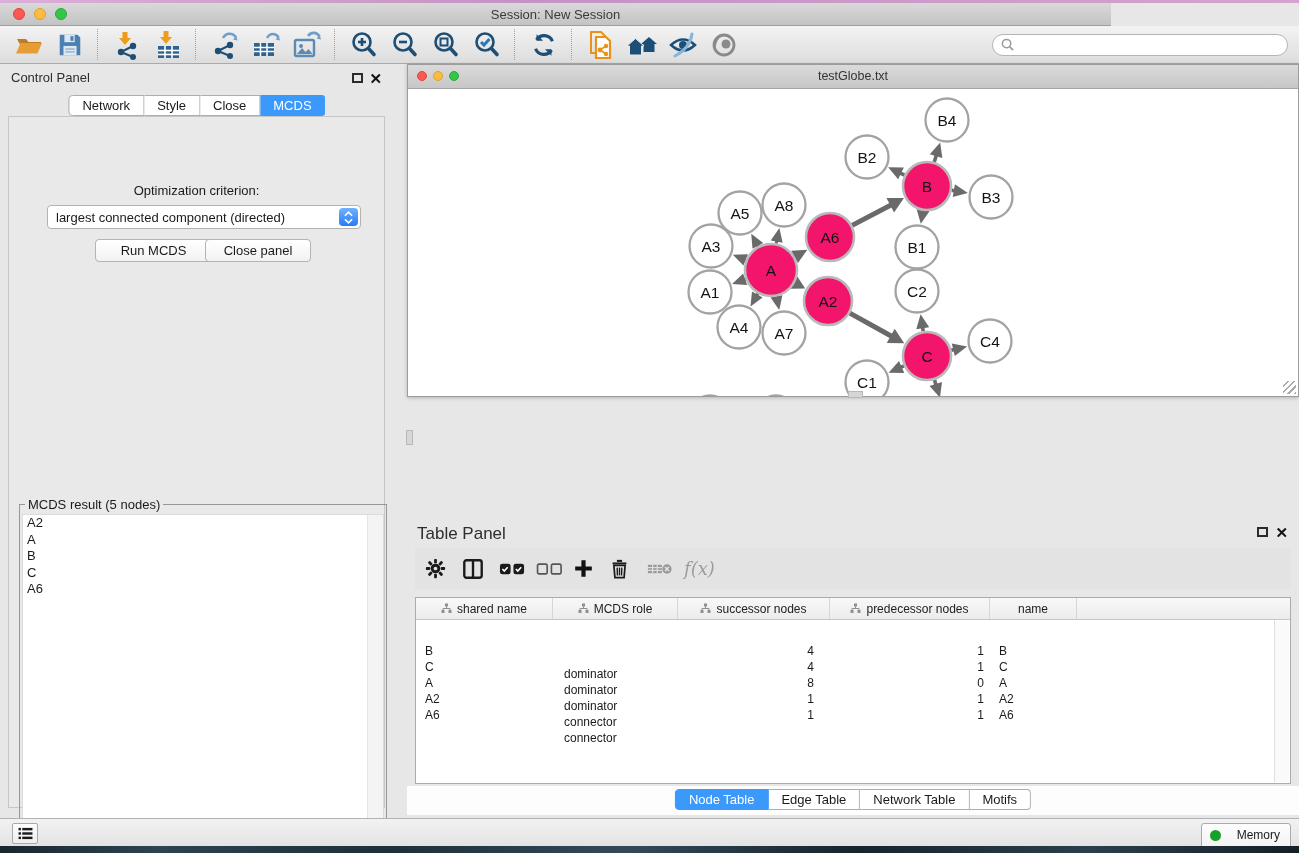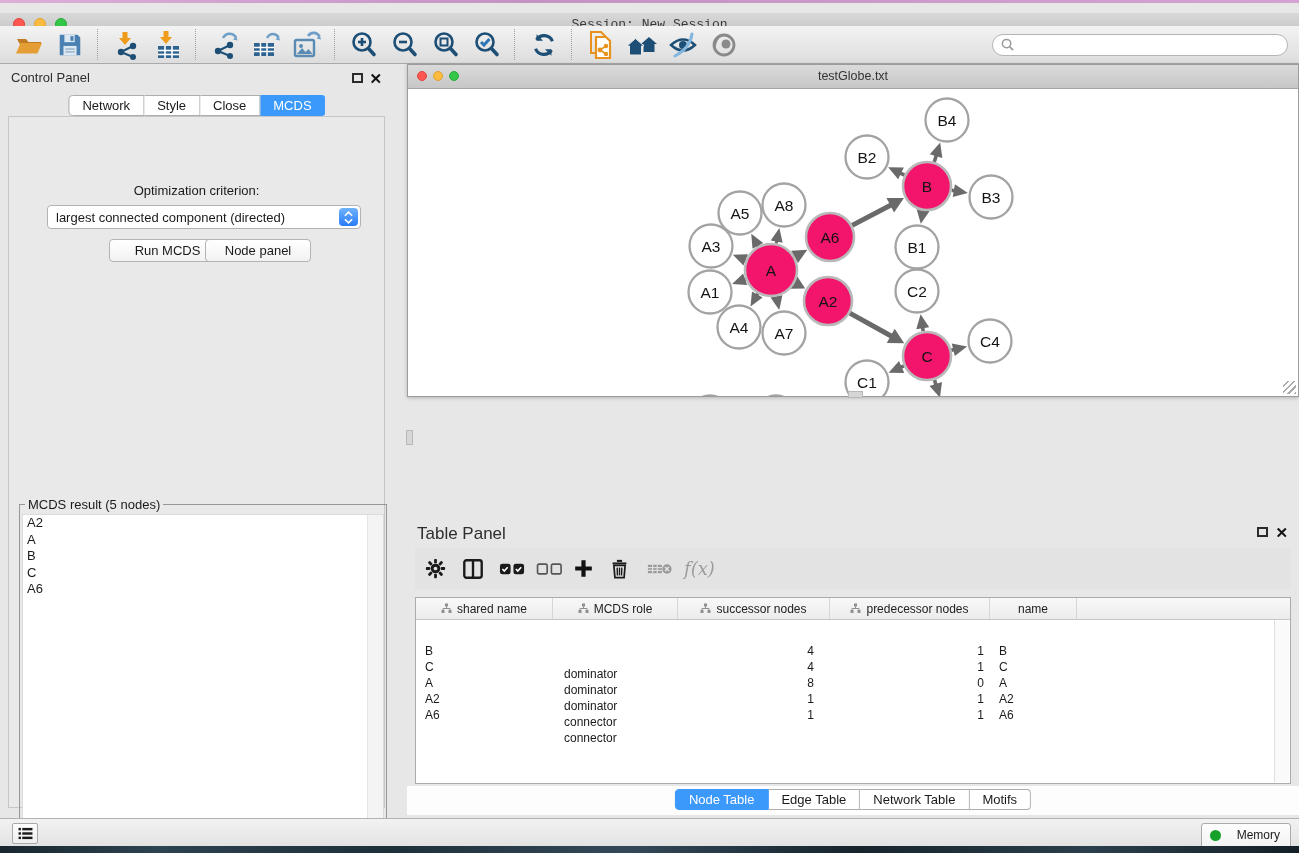--- a/index.html
+++ b/index.html
@@ -7,22 +7,22 @@
        font-family:"Liberation Sans",sans-serif;background:#e7e7e7;color:#1a1a1a;
        -webkit-font-smoothing:antialiased;}
 
   
   #wall-top{position:absolute;left:0;top:0;width:1299px;height:3px;
      background:linear-gradient(90deg,#dcaed8,#c493c4 40%,#d3a2d0);}
   #wall-bottom{position:absolute;left:0;top:846px;width:1299px;height:7px;
      background:linear-gradient(90deg,#18262e,#2c4350 12%,#1d2f39 30%,#33495a 48%,#16242c 66%,#2a3f4c 84%,#141f26);}
 
   
-  #titlebar{position:absolute;left:0;top:13px;width:1299px;height:22px;
-     background:linear-gradient(#d9d9d9,#c3c3c3);border-bottom:1px solid #9e9e9e;font-family:Liberation Mono, monospace;}
+  #titlebar{position:absolute;left:0;top:3px;width:1111px;height:22px;
+     background:linear-gradient(#d9d9d9,#c3c3c3);border-bottom:1px solid #9e9e9e;}
   .tl{position:absolute;top:5px;width:12px;height:12px;border-radius:50%;box-sizing:border-box;}
   .t-red{left:13px;background:#fc5753;border:1px solid #e0443e;}
   .t-yellow{left:34px;background:#fdbc40;border:1px solid #dfa133;}
   .t-green{left:55px;background:#33c748;border:1px solid #2aa93a;}
   #window-title{position:absolute;left:0;right:0;top:4px;text-align:center;font-size:13px;color:#3a3a3a;}
 
   
   #toolbar{position:absolute;left:0;top:26px;width:1299px;height:38px;box-sizing:border-box;
      background:linear-gradient(#f3f3f3,#dddddd);border-bottom:1px solid #aaaaaa;
      display:flex;align-items:center;padding:0 8px;}
@@ -52,21 +52,21 @@
   #cp-content{position:absolute;left:4px;top:48px;width:377px;height:692px;
      border:1px solid #c6c6c6;background:#e9e9e9;box-sizing:border-box;}
   #opt-label{position:absolute;left:0;right:0;top:66px;text-align:center;font-size:13px;}
   #mcds-dropdown{position:absolute;left:38px;top:88px;width:314px;height:24px;background:#fff;
      border:1px solid #b2b2b2;border-radius:4px;box-sizing:border-box;display:flex;align-items:center;}
   #dropdown-value{font-size:13px;padding-left:8px;flex:1;white-space:nowrap;overflow:hidden;}
   #dropdown-stepper{width:19px;height:18px;margin-right:2px;border-radius:4px;
      background:linear-gradient(#6fb2fd,#2a7bf6);display:flex;flex-direction:column;align-items:center;justify-content:center;gap:1px;}
   .cp-btn{position:absolute;top:122px;height:23px;background:linear-gradient(#ffffff,#f2f2f2);
      border:1px solid #b4b4b4;border-radius:4px;font-size:13px;display:flex;align-items:center;justify-content:center;box-sizing:border-box;}
-  #run-mcds-btn{left:86px;width:117px;margin-left:14px;}
+  #run-mcds-btn{left:86px;width:117px;}
   #close-panel-btn{left:196px;width:106px;}
   #mcds-result-group{position:absolute;left:10px;top:387px;width:368px;height:345px;
      border:1px solid #979797;box-sizing:border-box;}
   #mcds-result-title{position:absolute;left:5px;top:-8px;background:#e9e9e9;padding:0 3px;font-size:13px;}
   #mcds-result-list{position:absolute;left:2px;top:9px;right:2px;bottom:2px;background:#fff;
      border:1px solid #dcdcdc;overflow:hidden;}
   #mcds-scroll{position:absolute;right:0;top:0;bottom:0;width:15px;background:#f4f4f4;border-left:1px solid #e4e4e4;}
   .mcds-item{font-size:13px;line-height:16.5px;padding-left:4px;}
 
   
@@ -313,21 +313,21 @@
       <span id="dropdown-stepper">
         <svg width="9" height="6" viewBox="0 0 10 6">
             <path d="M1 5l4-4 4 4" fill="none" stroke="#fff" stroke-width="1.8"></path>
           </svg>
         <svg width="9" height="6" viewBox="0 0 10 6">
             <path d="M1 1l4 4 4-4" fill="none" stroke="#fff" stroke-width="1.8"></path>
           </svg>
       </span>
     </div>
     <div id="run-mcds-btn" class="cp-btn">Run MCDS</div>
-    <div id="close-panel-btn" class="cp-btn">Node panel</div>
+    <div id="close-panel-btn" class="cp-btn">Close panel</div>
     <div id="mcds-result-group">
       <span id="mcds-result-title">MCDS result (5 nodes)</span>
       <div id="mcds-result-list">
         <div id="mcds-scroll"></div>
       <div class="mcds-item">A2</div>
           <div class="mcds-item">A</div>
           <div class="mcds-item">B</div>
           <div class="mcds-item">C</div>
           <div class="mcds-item">A6</div>
         </div>

